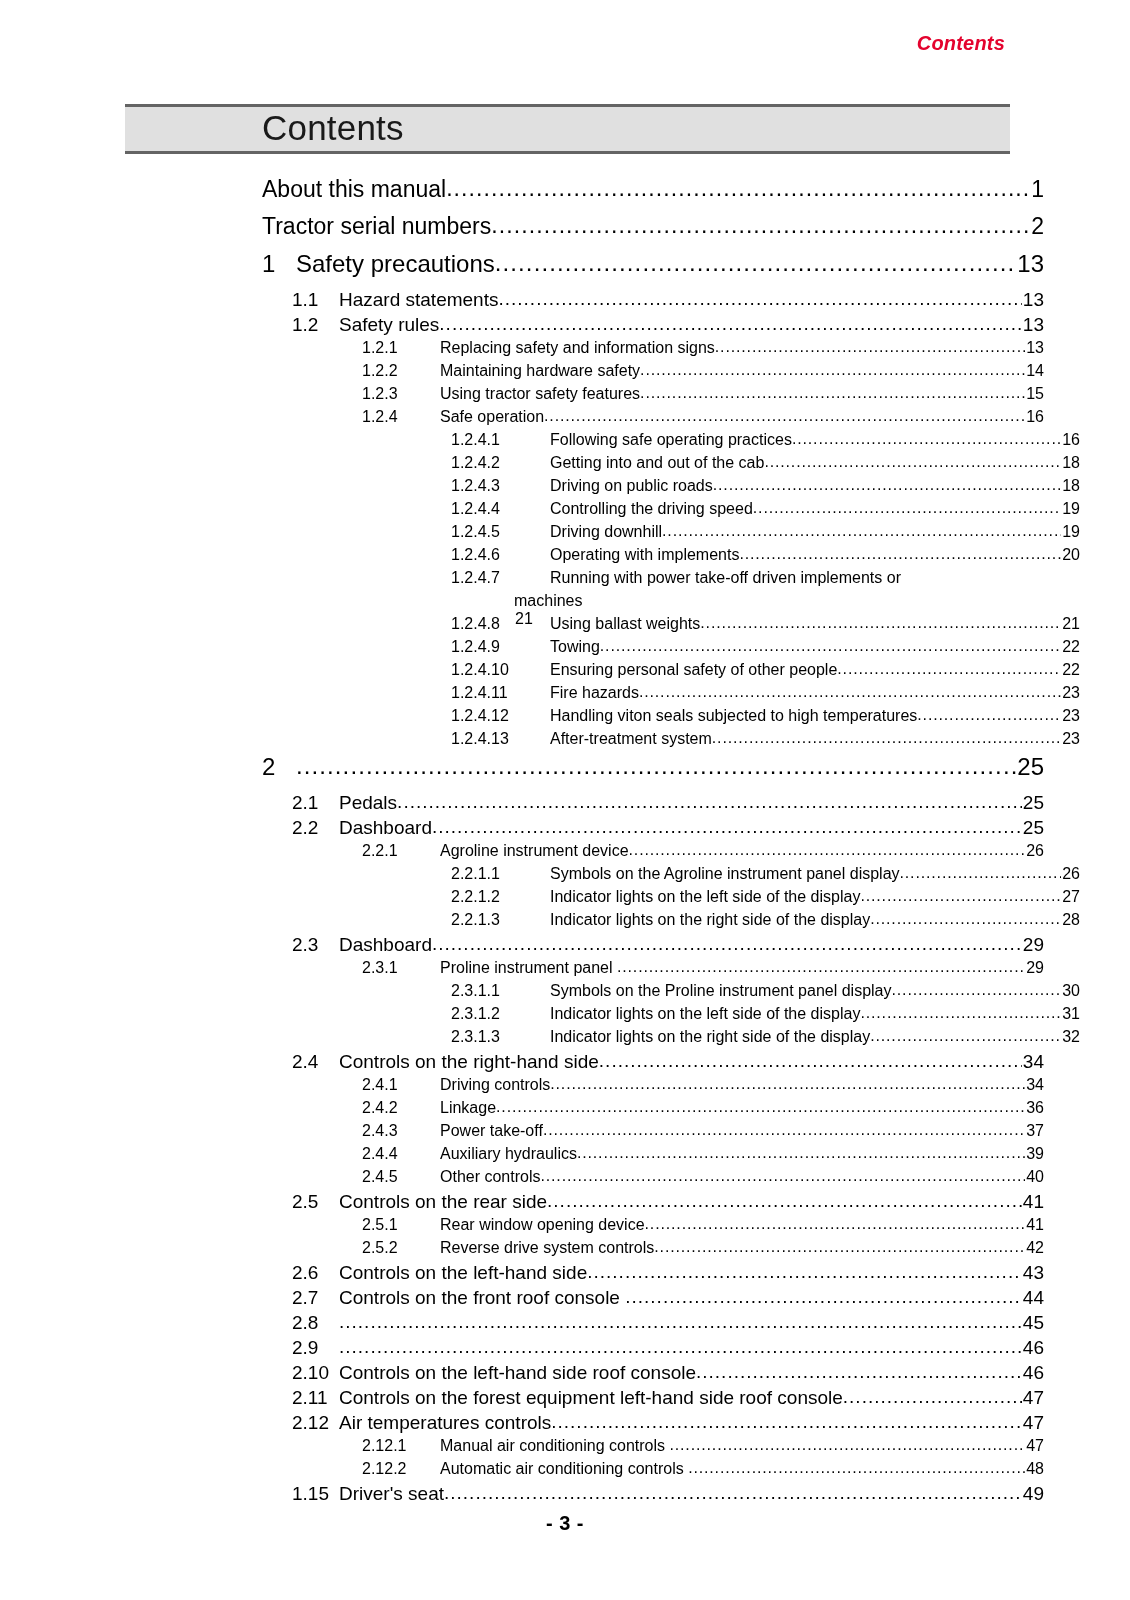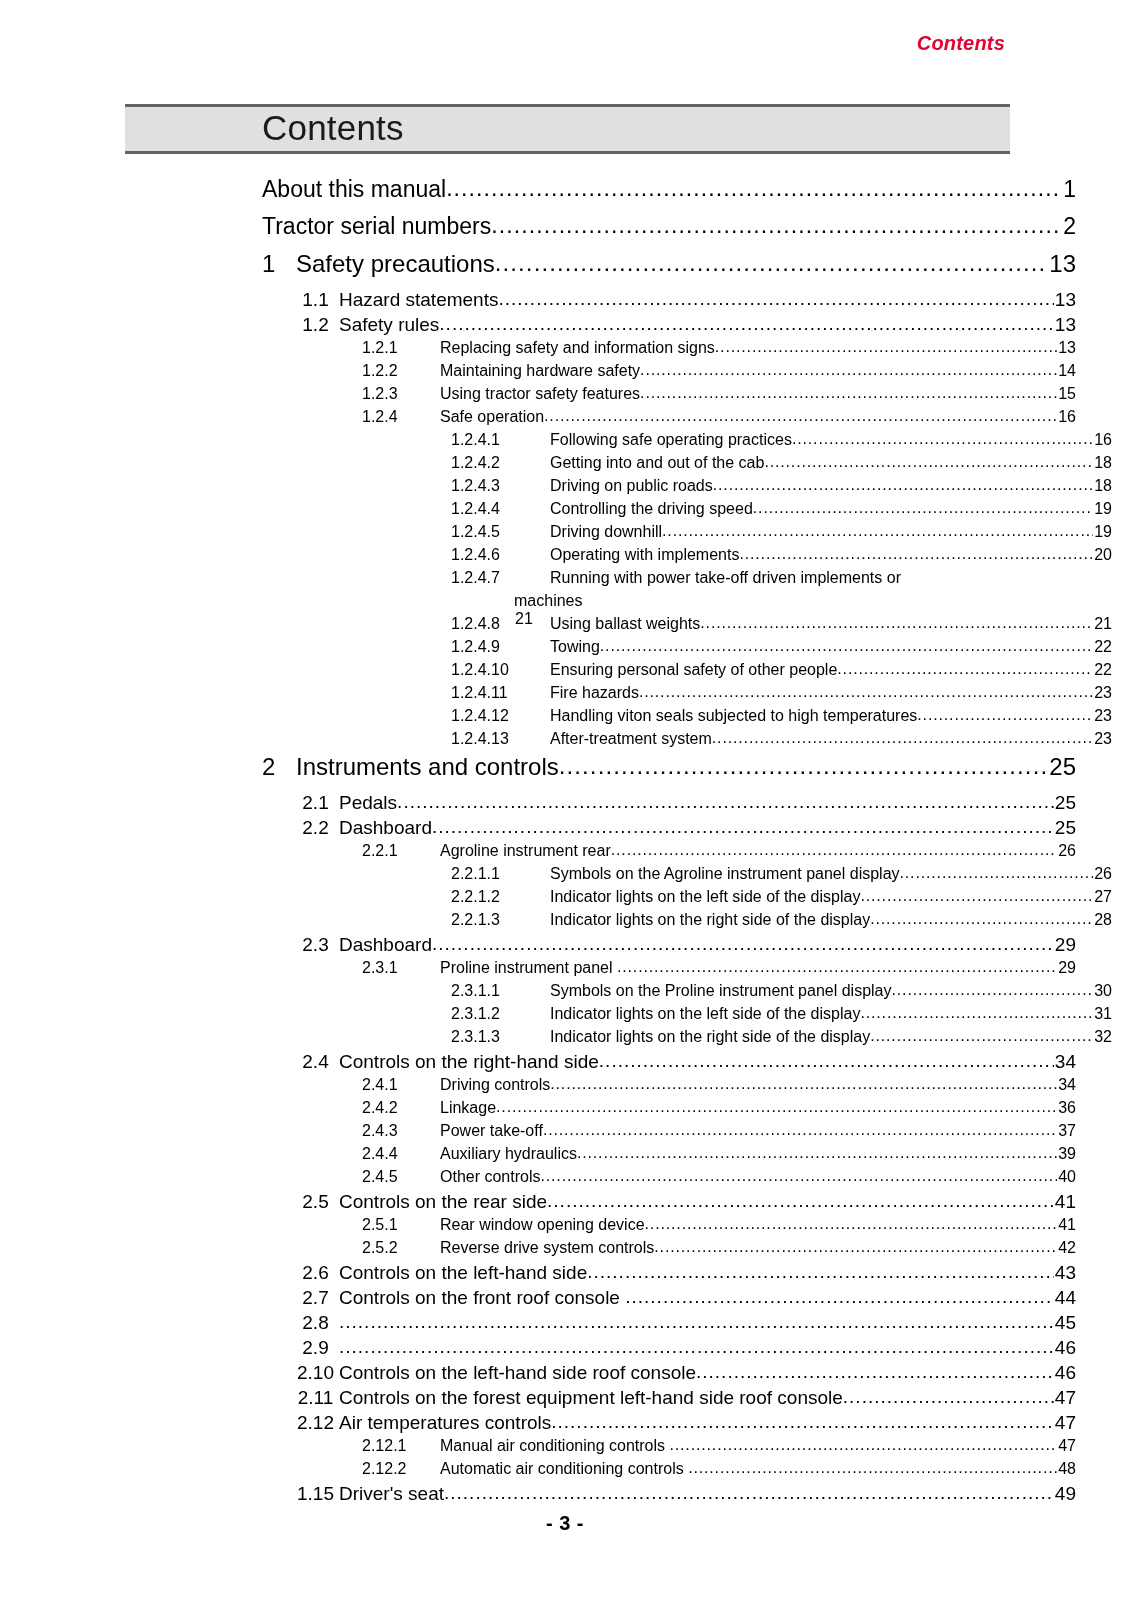--- a/index.html
+++ b/index.html
@@ -70,21 +70,21 @@
     display: block;
     width: 100%;
   }
 
   .toc-line {
     position: relative;
     display: flex;
     align-items: baseline;
     width: 100%;
     box-sizing: border-box;
-    padding-right: 54px;
+    padding-right: 86px;
     color: #000;
   }
 
   .num {
     flex: 0 0 auto;
     white-space: nowrap;
   }
 
   .label {
     flex: 0 0 auto;
@@ -114,21 +114,21 @@
   .lvl0 .pageno { font-weight: 400; font-size: 23px; }
 
   
   .lvl1 .toc-line { font-size: 24px; padding-left: 262px; height: 39px; }
   .lvl1 .num { width: 34px; }
   .lvl1 .leader { letter-spacing: 1.1px; font-size: 24px; position: relative; top: -1px; }
   .lvl1 .pageno { font-weight: 400; }
 
   
   .lvl2 .toc-line { font-size: 19px; padding-left: 292px; height: 25px; }
-  .lvl2 .num { width: 47px; text-align: center; }
+  .lvl2 .num { width: 47px; }
   .lvl2 .leader { letter-spacing: 1.0px; font-size: 19px; position: relative; top: -1px; }
 
   
   .lvl3 .toc-line { font-size: 16px; padding-left: 338px; height: 23px; }
   .lvl3 .num { width: 78px; margin-left: 24px; }
   .lvl3 .leader { letter-spacing: 0.85px; font-size: 16px; position: relative; top: -1px; }
 
   
   .lvl4 .toc-line { font-size: 16px; padding-left: 415px; height: 23px; margin-left: 36px; }
   .lvl4 .num { width: 99px; }
@@ -342,21 +342,20 @@
         <div class="toc-line">
           <span class="num">1.2.4.13</span>
           <span class="label">After-treatment system</span>
           <span class="leader">................................................................................................................................................................................................................................................................................................................................................................................................................</span>
           <span class="pageno">23</span>
         </div>
       </div>
       <div class="toc-row lvl1">
         <div class="toc-line">
           <span class="num">2</span>
-          <span class="label">Instruments and controls</span>
           <span class="leader">................................................................................................................................................................................................................................................................................................................................................................................................................</span>
           <span class="pageno">25</span>
         </div>
       </div>
       <div class="toc-row lvl2">
         <div class="toc-line">
           <span class="num">2.1</span>
           <span class="label">Pedals</span>
           <span class="leader">................................................................................................................................................................................................................................................................................................................................................................................................................</span>
           <span class="pageno">25</span>
@@ -366,21 +365,21 @@
         <div class="toc-line">
           <span class="num">2.2</span>
           <span class="label">Dashboard</span>
           <span class="leader">................................................................................................................................................................................................................................................................................................................................................................................................................</span>
           <span class="pageno">25</span>
         </div>
       </div>
       <div class="toc-row lvl3">
         <div class="toc-line">
           <span class="num">2.2.1</span>
-          <span class="label">Agroline instrument rear</span>
+          <span class="label">Agroline instrument device</span>
           <span class="leader">................................................................................................................................................................................................................................................................................................................................................................................................................</span>
           <span class="pageno">26</span>
         </div>
       </div>
       <div class="toc-row lvl4">
         <div class="toc-line">
           <span class="num">2.2.1.1</span>
           <span class="label">Symbols on the Agroline instrument panel display</span>
           <span class="leader">................................................................................................................................................................................................................................................................................................................................................................................................................</span>
           <span class="pageno">26</span>

